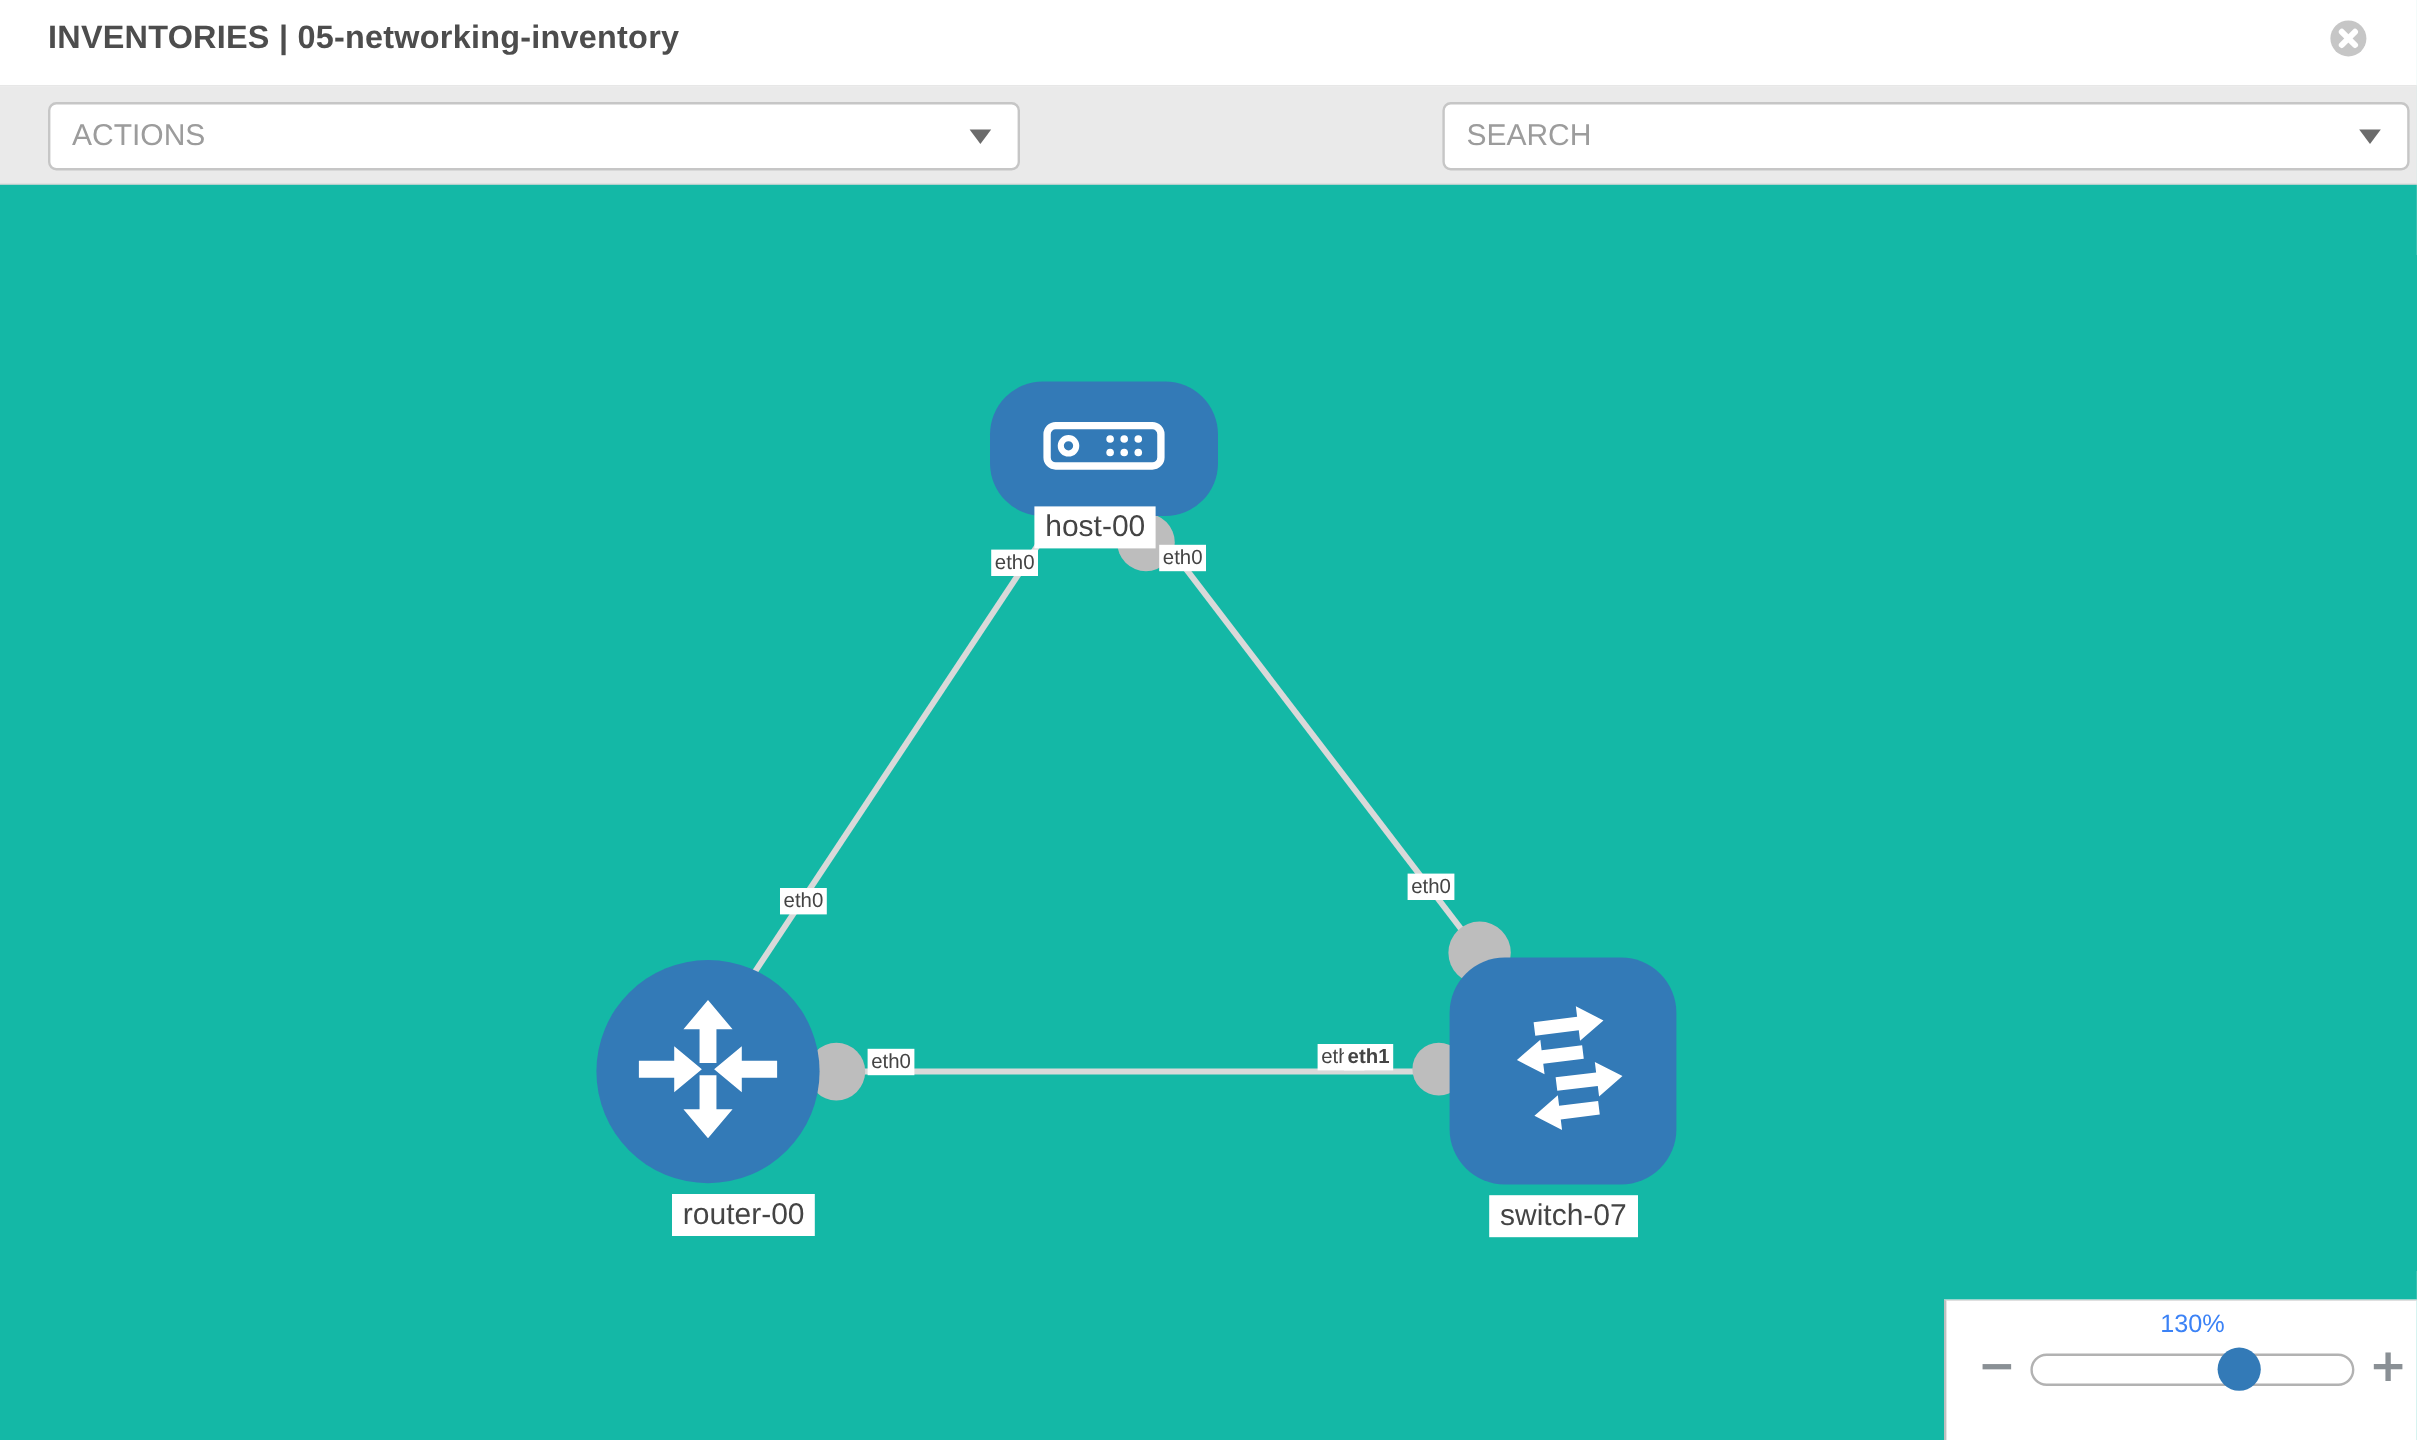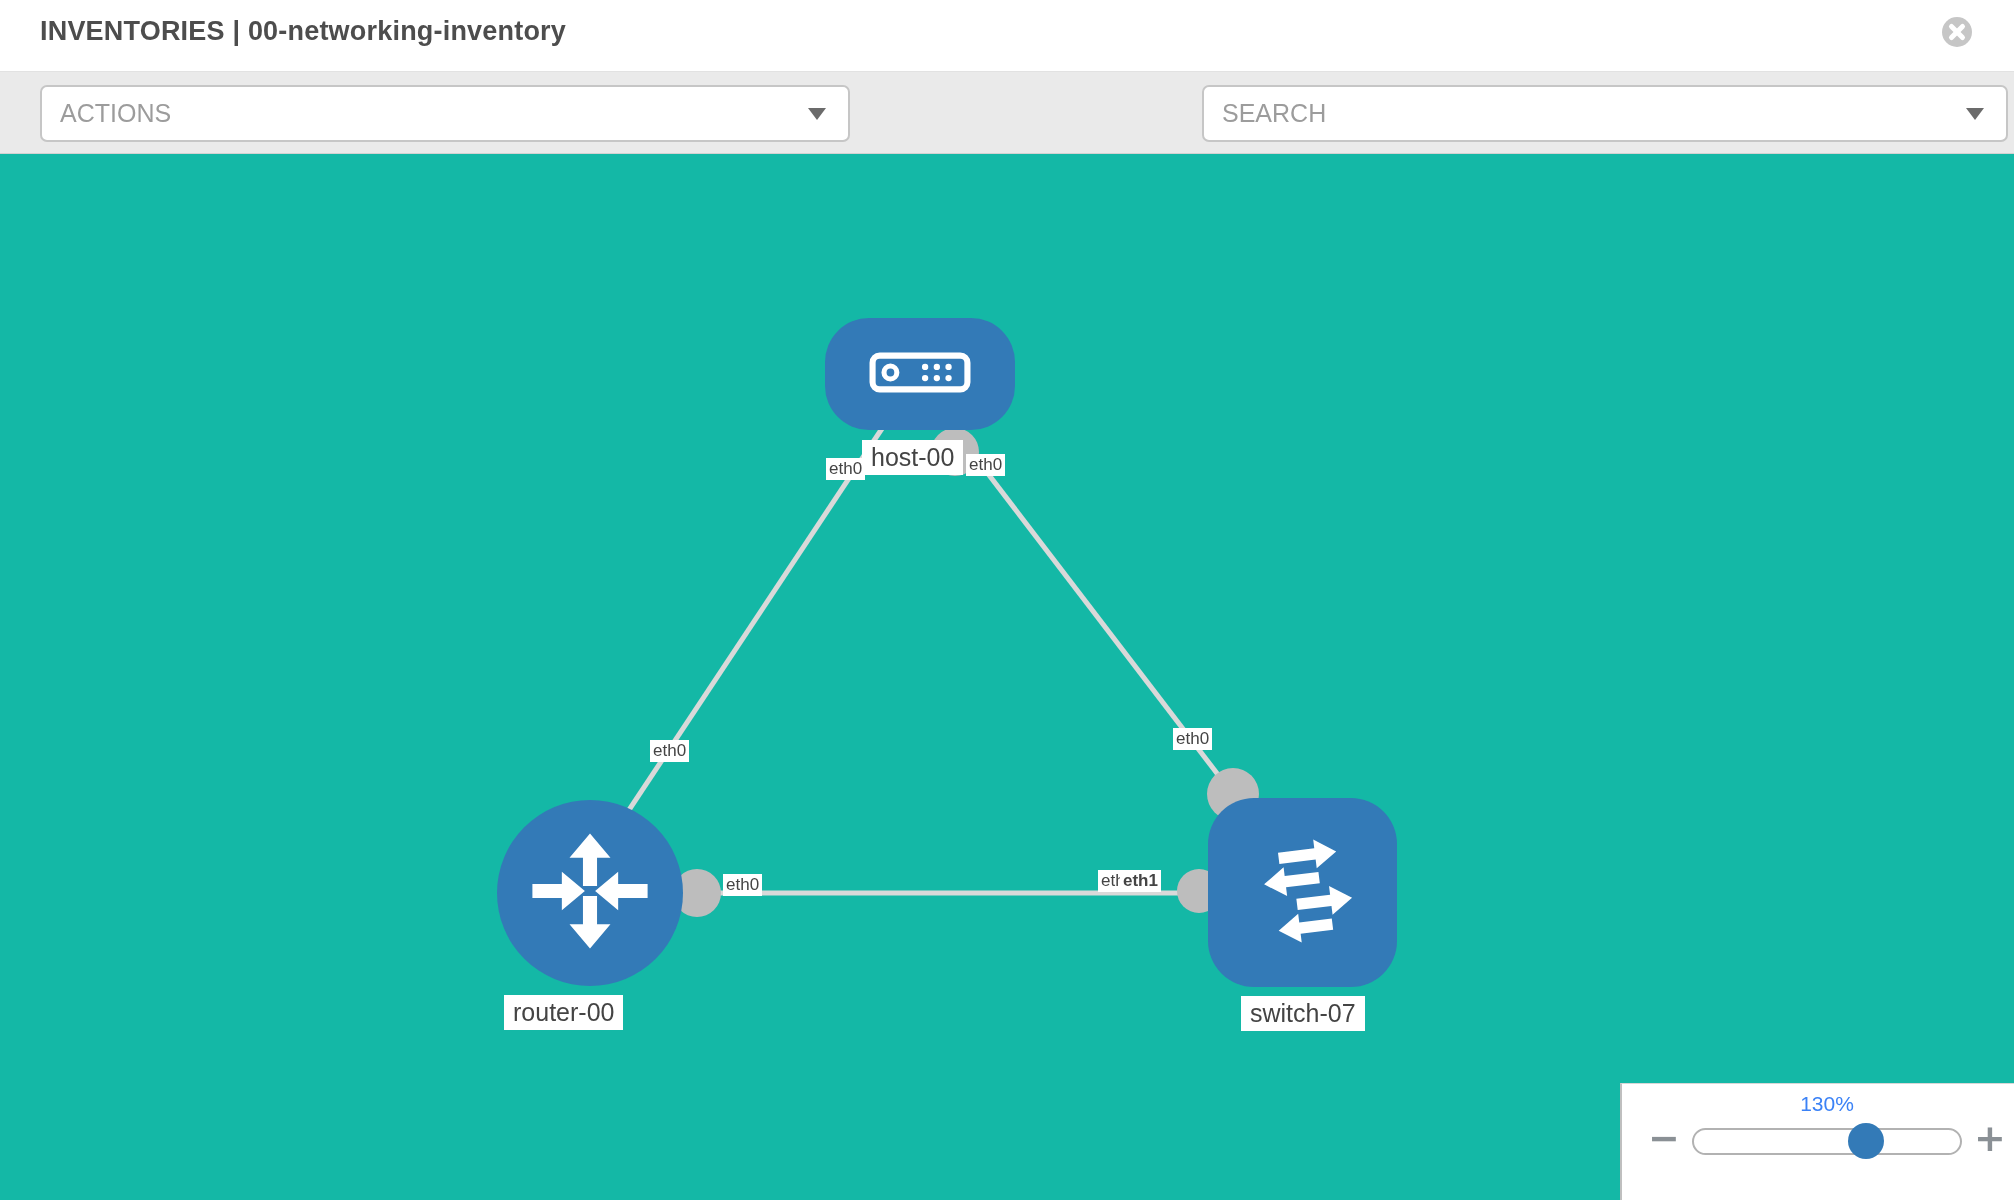--- a/index.html
+++ b/index.html
@@ -85,21 +85,21 @@
   }
   .zoom-thumb{
     position:absolute;left:154px;top:-7px;width:36px;height:36px;border-radius:50%;
     background:#337ab7;cursor:grab;
   }
 </style>
 </head>
 <body>
 
 <div class="header">
-  <div class="page-title">INVENTORIES | 00-networking-inventory</div>
+  <div class="page-title">INVENTORIES | 05-networking-inventory</div>
   <button class="close-btn">
     <span>
       <svg width="32" height="32" viewBox="0 0 32 32">
         <circle cx="16" cy="16" r="15" fill="#c6c6c6"></circle>
         <line x1="10.5" y1="10.5" x2="21.5" y2="21.5" stroke="#ffffff" stroke-width="5" stroke-linecap="round"></line>
         <line x1="21.5" y1="10.5" x2="10.5" y2="21.5" stroke="#ffffff" stroke-width="5" stroke-linecap="round"></line>
       </svg>
     </span>
   </button>
 </div>
@@ -191,22 +191,22 @@
   </div>
 
   <span class="lbl iface-label" style="left:826px;top:304px;">eth0</span>
   <span class="lbl iface-label" style="left:966px;top:300px;">eth0</span>
   <span class="lbl iface-label" style="left:650px;top:586px;">eth0</span>
   <span class="lbl iface-label" style="left:1173px;top:574px;">eth0</span>
   <span class="lbl iface-label" style="left:723px;top:720px;">eth0</span>
   <span class="lbl iface-label" style="left:1098px;top:716px;">eth0</span>
   <span class="lbl iface-label" style="left:1120px;top:716px;font-weight:bold;">eth1</span>
 
-  <span class="lbl node-label" style="left:862px;top:286px;">host-00</span>
-  <span class="lbl node-label" style="left:504px;top:841px;">router-00</span>
+  <span class="lbl node-label" style="left:862px;top:268px;">host-00</span>
+  <span class="lbl node-label" style="left:560px;top:841px;">router-00</span>
   <span class="lbl node-label" style="left:1241px;top:842px;">switch-07</span>
 </div>
 
 <div class="zoom-panel">
   <div class="zoom-level">130%</div>
   <button class="zoom-btn" style="left:24px;">−</button>
   <div class="zoom-track">
     <div class="zoom-thumb"></div>
   </div>
   <button class="zoom-btn" style="left:350px;">+</button>

